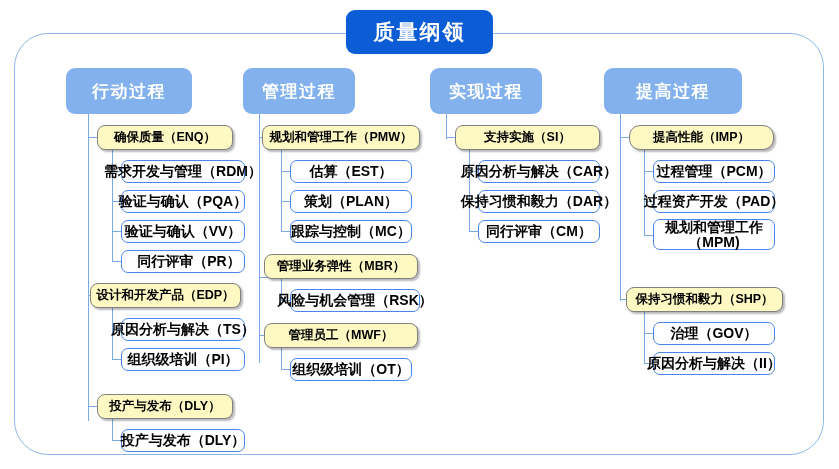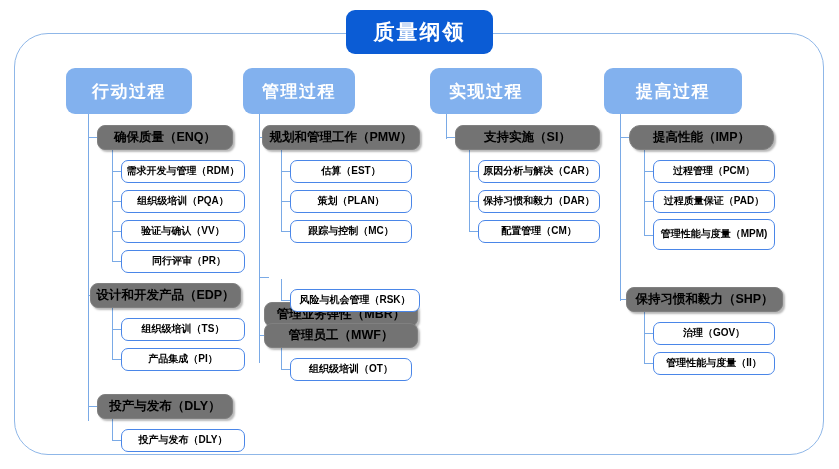--- a/index.html
+++ b/index.html
@@ -35,37 +35,37 @@
     background:#82B1EE;border-radius:9px;
     color:#ffffff;font-size:17px;font-weight:bold;
     display:flex;align-items:center;justify-content:center;
     letter-spacing:1.5px;
     z-index:5;
   }
 
   
   .grp{
     position:absolute;height:25px;
-    background:#737373;
+    background:#fef9c3;
     border:1.2px solid #808080;border-radius:8px;
     box-shadow:2px 2px 2px rgba(0,0,0,0.28);
     display:flex;align-items:center;justify-content:center;
     font-size:12.5px;font-weight:bold;color:#000000;
     box-sizing:border-box;
     z-index:4;
     white-space:nowrap;
   }
 
   
   .leaf{
     position:absolute;height:23px;
     background:#ffffff;
     border:1.2px solid #4A86E8;border-radius:7px;
     display:flex;align-items:center;justify-content:center;
-    font-size:10px;font-weight:bold;color:#000000;
+    font-size:14px;font-weight:bold;color:#000000;
     box-sizing:border-box;
     z-index:4;
     white-space:nowrap;
     text-align:center;
     line-height:1.05;
   }
   .leaf.two-line{height:31px;white-space:normal;}
 
   
   .ln{position:absolute;background:#7AAAE6;z-index:1;}
@@ -84,33 +84,33 @@
   <div class="col-head" style="left:66px;top:68px;width:126px;">行动过程</div>
 
   <div class="ln lnv" style="left:88px;top:114px;height:307px;"></div>
 
   <div class="ln lnh" style="left:88px;top:137px;width:10px;"></div>
   <div class="grp" style="left:97px;top:125px;width:136px;">确保质量（ENQ）</div>
   <div class="ln lnv" style="left:112px;top:150px;height:112px;"></div>
   <div class="ln lnh" style="left:112px;top:171px;width:10px;"></div>
   <div class="leaf" style="left:121px;top:160px;width:124px;">需求开发与管理（RDM）</div>
   <div class="ln lnh" style="left:112px;top:201px;width:10px;"></div>
-  <div class="leaf" style="left:121px;top:190px;width:124px;">组织级培训（PQA）</div>
+  <div class="leaf" style="left:121px;top:190px;width:124px;">验证与确认（PQA）</div>
   <div class="ln lnh" style="left:112px;top:231px;width:10px;"></div>
   <div class="leaf" style="left:121px;top:220px;width:124px;">验证与确认（VV）</div>
   <div class="ln lnh" style="left:112px;top:261px;width:10px;"></div>
   <div class="leaf" style="left:121px;top:250px;width:124px;padding-left:12px;">同行评审（PR）</div>
 
   <div class="ln lnh" style="left:88px;top:295px;width:10px;"></div>
   <div class="grp" style="left:90px;top:283px;width:151px;">设计和开发产品（EDP）</div>
   <div class="ln lnv" style="left:112px;top:308px;height:52px;"></div>
   <div class="ln lnh" style="left:112px;top:329px;width:10px;"></div>
-  <div class="leaf" style="left:121px;top:318px;width:124px;">组织级培训（TS）</div>
+  <div class="leaf" style="left:121px;top:318px;width:124px;">原因分析与解决（TS）</div>
   <div class="ln lnh" style="left:112px;top:359px;width:10px;"></div>
-  <div class="leaf" style="left:121px;top:348px;width:124px;">产品集成（PI）</div>
+  <div class="leaf" style="left:121px;top:348px;width:124px;">组织级培训（PI）</div>
 
   <div class="ln lnh" style="left:88px;top:406px;width:10px;"></div>
   <div class="grp" style="left:97px;top:394px;width:136px;">投产与发布（DLY）</div>
   <div class="ln lnv" style="left:112px;top:419px;height:22px;"></div>
   <div class="ln lnh" style="left:112px;top:440px;width:10px;"></div>
   <div class="leaf" style="left:121px;top:429px;width:124px;">投产与发布（DLY）</div>
 
   <div class="col-head" style="left:243px;top:68px;width:112px;">管理过程</div>
   <div class="ln lnv" style="left:259px;top:114px;height:249px;"></div>
 
@@ -118,21 +118,21 @@
   <div class="grp" style="left:262px;top:125px;width:158px;">规划和管理工作（PMW）</div>
   <div class="ln lnv" style="left:281px;top:150px;height:82px;"></div>
   <div class="ln lnh" style="left:281px;top:171px;width:10px;"></div>
   <div class="leaf" style="left:290px;top:160px;width:122px;">估算（EST）</div>
   <div class="ln lnh" style="left:281px;top:201px;width:10px;"></div>
   <div class="leaf" style="left:290px;top:190px;width:122px;">策划（PLAN）</div>
   <div class="ln lnh" style="left:281px;top:231px;width:10px;"></div>
   <div class="leaf" style="left:290px;top:220px;width:122px;">跟踪与控制（MC）</div>
 
   <div class="ln lnh" style="left:259px;top:277px;width:10px;"></div>
-  <div class="grp" style="left:264px;top:254px;width:154px;margin-top:48px;">管理业务弹性（MBR）</div>
+  <div class="grp" style="left:264px;top:254px;width:154px;">管理业务弹性（MBR）</div>
   <div class="ln lnv" style="left:281px;top:279px;height:22px;"></div>
   <div class="ln lnh" style="left:281px;top:300px;width:10px;"></div>
   <div class="leaf" style="left:290px;top:289px;width:130px;">风险与机会管理（RSK）</div>
 
   <div class="ln lnh" style="left:259px;top:335px;width:10px;"></div>
   <div class="grp" style="left:264px;top:323px;width:154px;">管理员工（MWF）</div>
   <div class="ln lnv" style="left:281px;top:348px;height:22px;"></div>
   <div class="ln lnh" style="left:281px;top:369px;width:10px;"></div>
   <div class="leaf" style="left:290px;top:358px;width:122px;">组织级培训（OT）</div>
 
@@ -140,36 +140,36 @@
   <div class="ln lnv" style="left:446px;top:114px;height:25px;"></div>
 
   <div class="ln lnh" style="left:446px;top:137px;width:10px;"></div>
   <div class="grp" style="left:455px;top:125px;width:145px;">支持实施（SI）</div>
   <div class="ln lnv" style="left:469px;top:150px;height:82px;"></div>
   <div class="ln lnh" style="left:469px;top:171px;width:10px;"></div>
   <div class="leaf" style="left:478px;top:160px;width:122px;">原因分析与解决（CAR）</div>
   <div class="ln lnh" style="left:469px;top:201px;width:10px;"></div>
   <div class="leaf" style="left:478px;top:190px;width:122px;">保持习惯和毅力（DAR）</div>
   <div class="ln lnh" style="left:469px;top:231px;width:10px;"></div>
-  <div class="leaf" style="left:478px;top:220px;width:122px;">配置管理（CM）</div>
+  <div class="leaf" style="left:478px;top:220px;width:122px;">同行评审（CM）</div>
 
   <div class="col-head" style="left:604px;top:68px;width:138px;">提高过程</div>
   <div class="ln lnv" style="left:620px;top:114px;height:187px;"></div>
 
   <div class="ln lnh" style="left:620px;top:137px;width:10px;"></div>
   <div class="grp" style="left:629px;top:125px;width:145px;border-radius:11px;">提高性能（IMP）</div>
   <div class="ln lnv" style="left:644px;top:150px;height:86px;"></div>
   <div class="ln lnh" style="left:644px;top:171px;width:10px;"></div>
   <div class="leaf" style="left:653px;top:160px;width:122px;">过程管理（PCM）</div>
   <div class="ln lnh" style="left:644px;top:201px;width:10px;"></div>
-  <div class="leaf" style="left:653px;top:190px;width:122px;">过程质量保证（PAD）</div>
+  <div class="leaf" style="left:653px;top:190px;width:122px;">过程资产开发（PAD）</div>
   <div class="ln lnh" style="left:644px;top:235px;width:10px;"></div>
-  <div class="leaf two-line" style="left:653px;top:219px;width:122px;">管理性能与度量（MPM)</div>
+  <div class="leaf two-line" style="left:653px;top:219px;width:122px;">规划和管理工作（MPM)</div>
 
   <div class="ln lnh" style="left:620px;top:299px;width:10px;"></div>
   <div class="grp" style="left:626px;top:287px;width:157px;">保持习惯和毅力（SHP）</div>
   <div class="ln lnv" style="left:644px;top:312px;height:52px;"></div>
   <div class="ln lnh" style="left:644px;top:333px;width:10px;"></div>
   <div class="leaf" style="left:653px;top:322px;width:122px;">治理（GOV）</div>
   <div class="ln lnh" style="left:644px;top:363px;width:10px;"></div>
-  <div class="leaf" style="left:653px;top:352px;width:122px;">管理性能与度量（II）</div>
+  <div class="leaf" style="left:653px;top:352px;width:122px;">原因分析与解决（II）</div>
 
 </div>
 
 </body></html>

